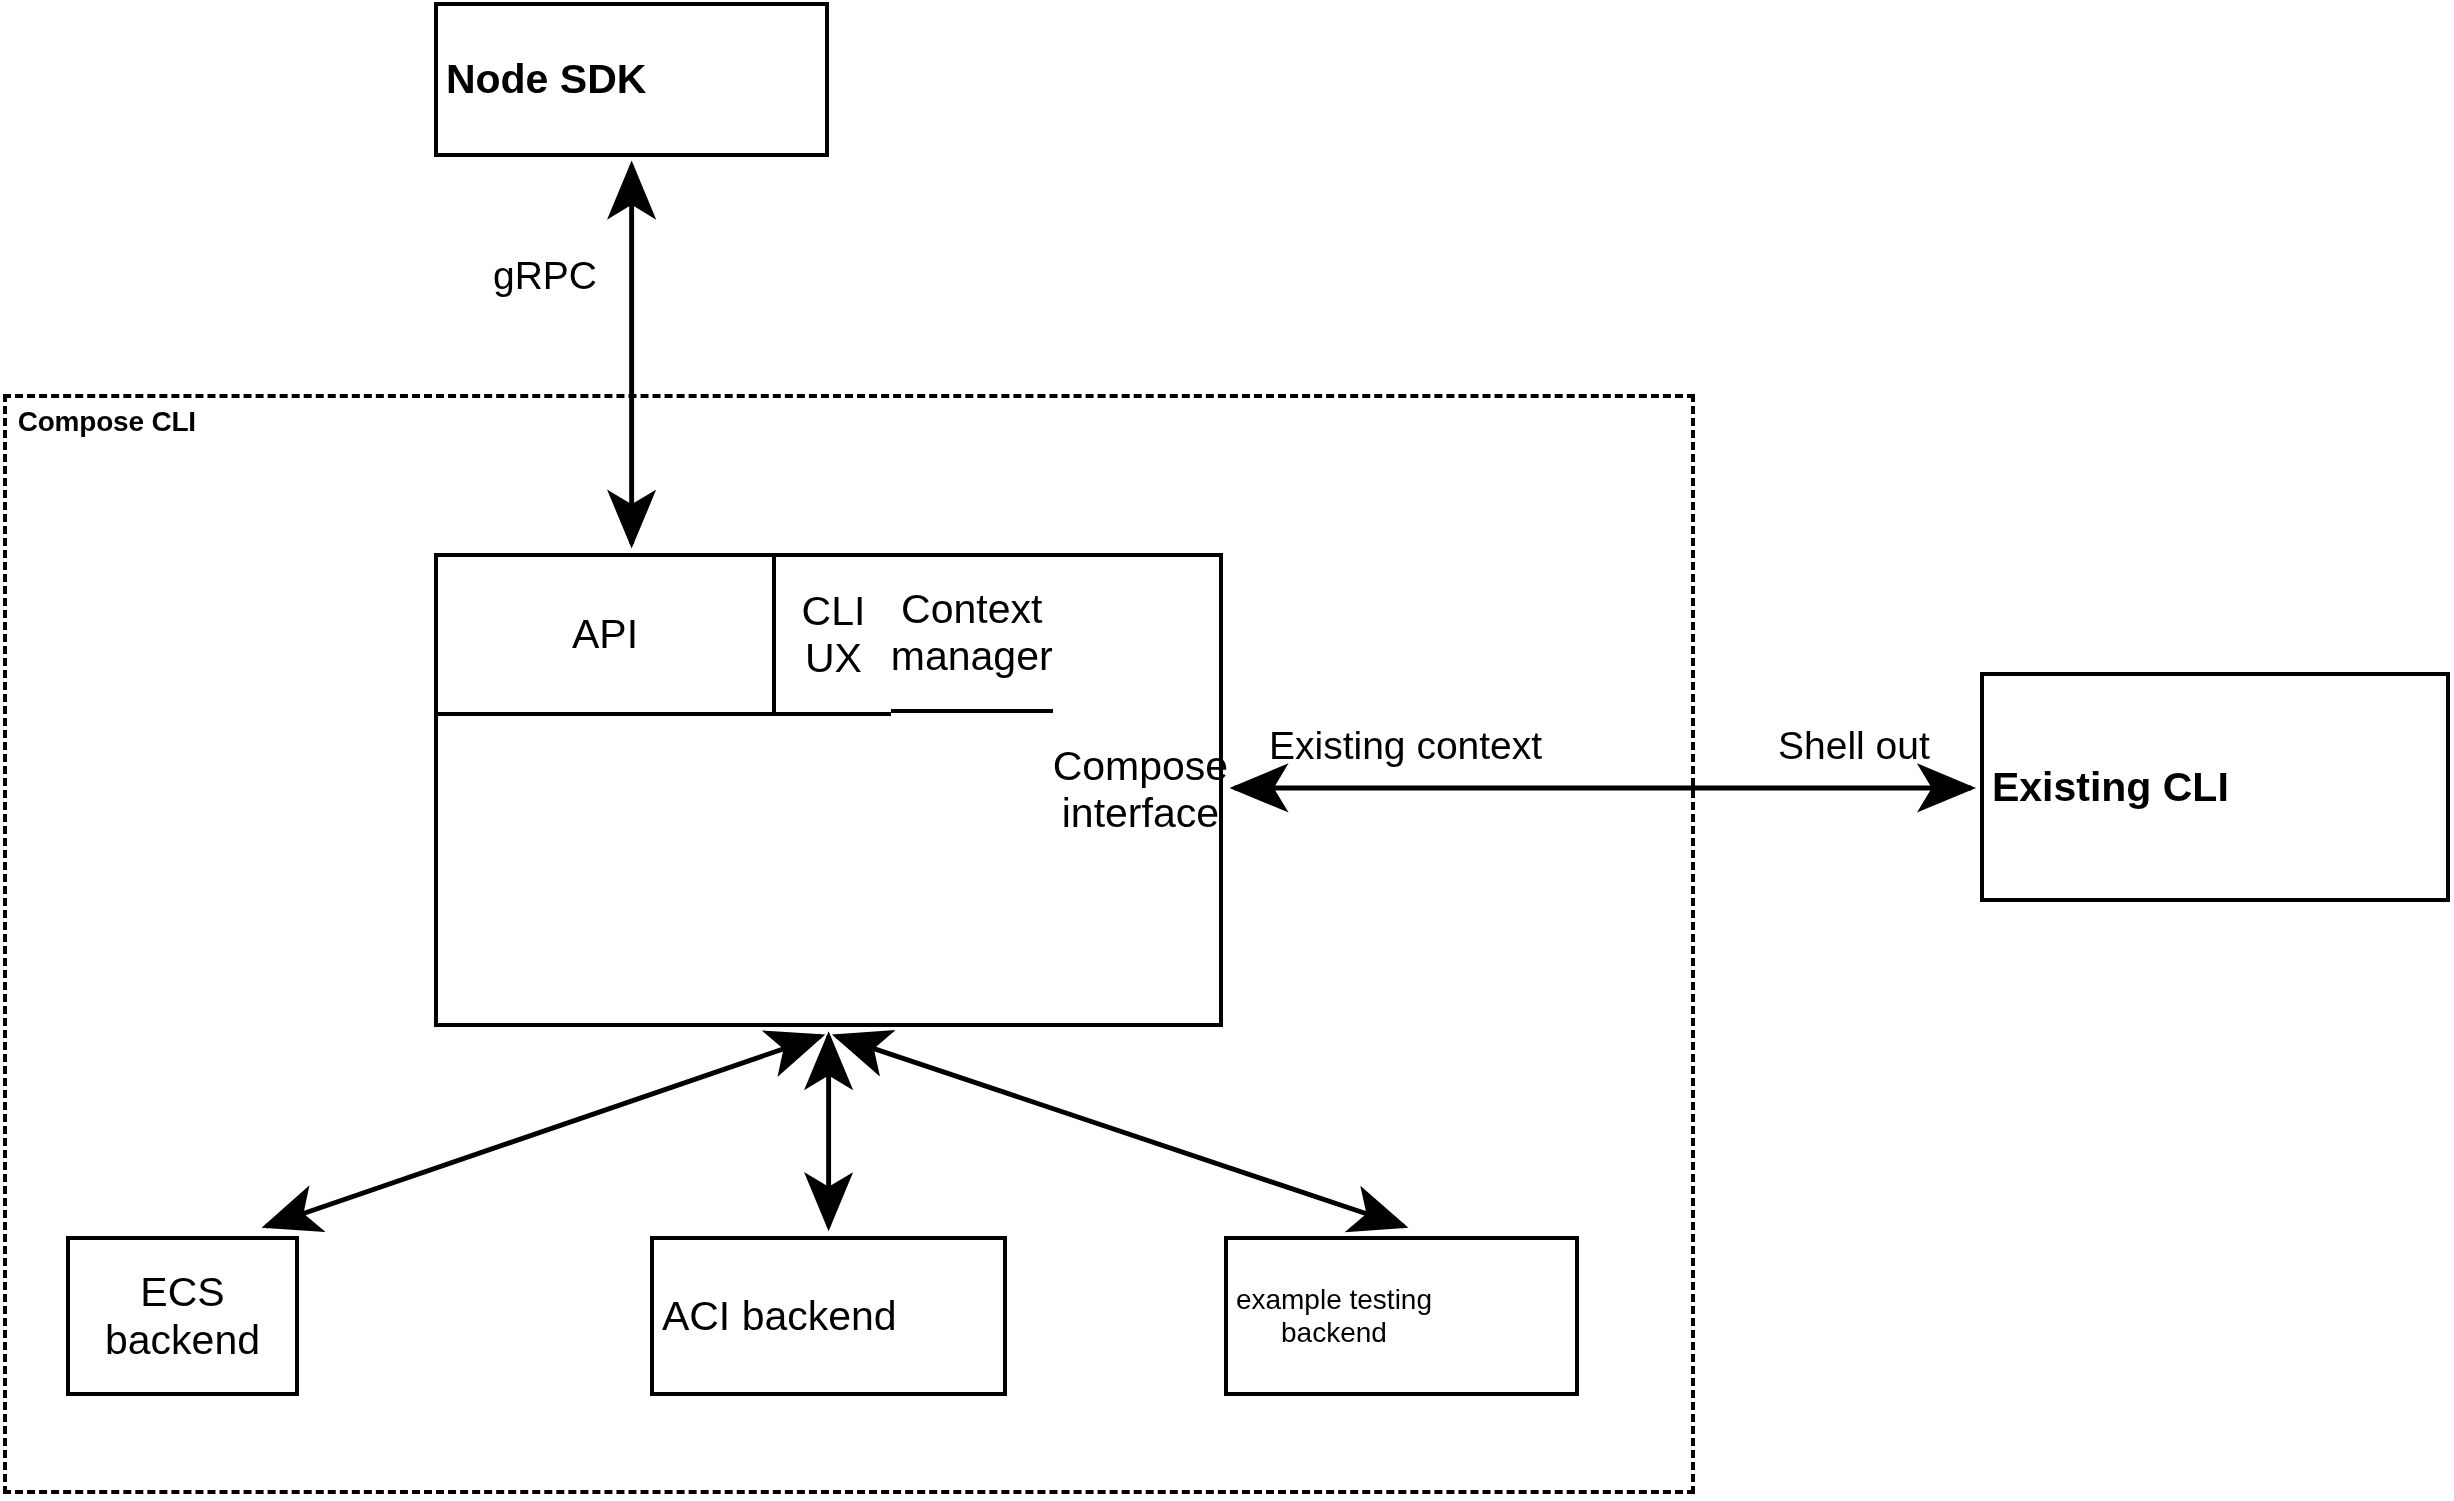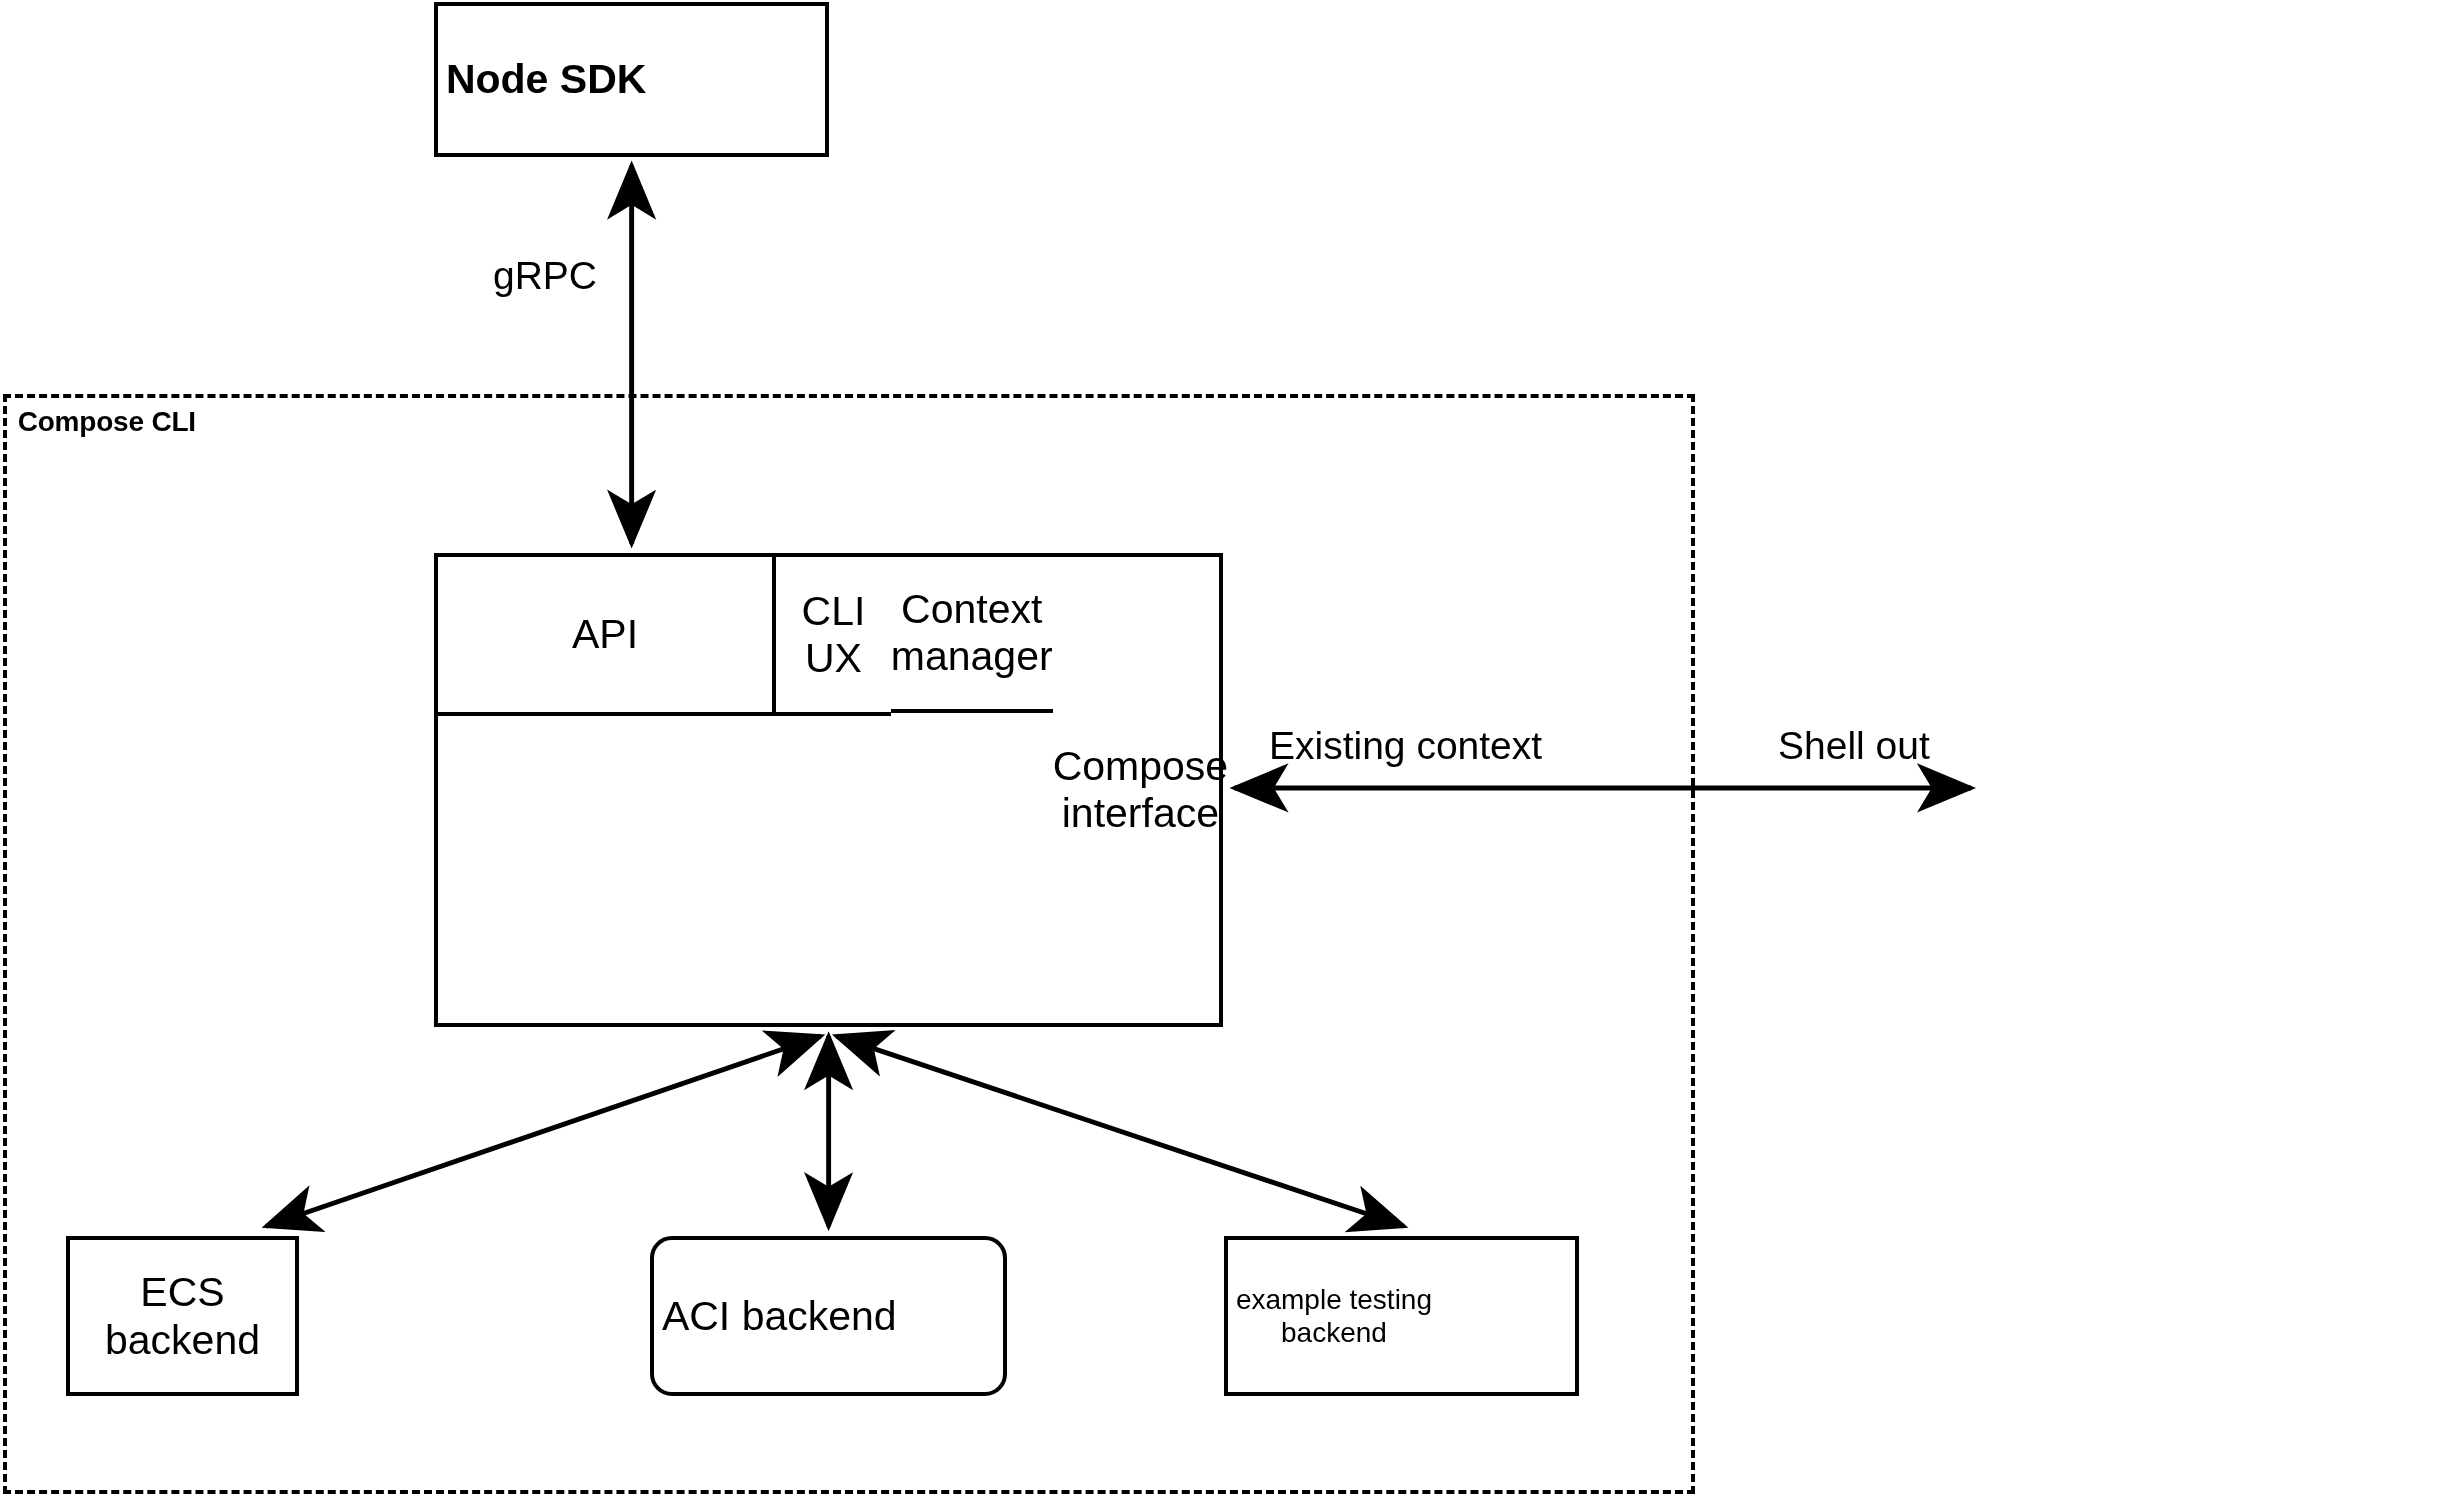--- a/index.html
+++ b/index.html
@@ -49,21 +49,20 @@
     font-size: 41px;
   }
   
   #ecs-backend-box {
     left: 66px; top: 1236px; width: 233px; height: 160px;
     font-size: 41px;
   }
   #aci-backend-box {
     left: 650px; top: 1236px; width: 357px; height: 160px;
     font-size: 41px;
-    border-radius: 22px;
   }
   #example-backend-box {
     left: 1224px; top: 1236px; width: 355px; height: 160px;
     font-size: 28px;
   }
 
   
   #compose-cli-group {
     position: absolute;
     left: 3px; top: 394px; width: 1692px; height: 1100px;
@@ -133,20 +132,23 @@
 
 <div id="canvas">
 
   <div id="compose-cli-group"></div>
   <div id="compose-cli-title">Compose CLI</div>
 
   <div class="box bold-box" id="node-sdk-box">
     <span class="box-label">Node SDK</span>
   </div>
 
+  <div class="box bold-box" id="existing-cli-box">
+    <span class="box-label">Existing CLI</span>
+  </div>
 
   <div id="core-stack">
     <div class="stack-row" id="row-api">
       <div class="stack-cell" id="cell-api">
         <span>API</span>
       </div>
       <div class="stack-cell" id="cell-cliux">
         <span>CLI UX</span>
       </div>
     </div>

